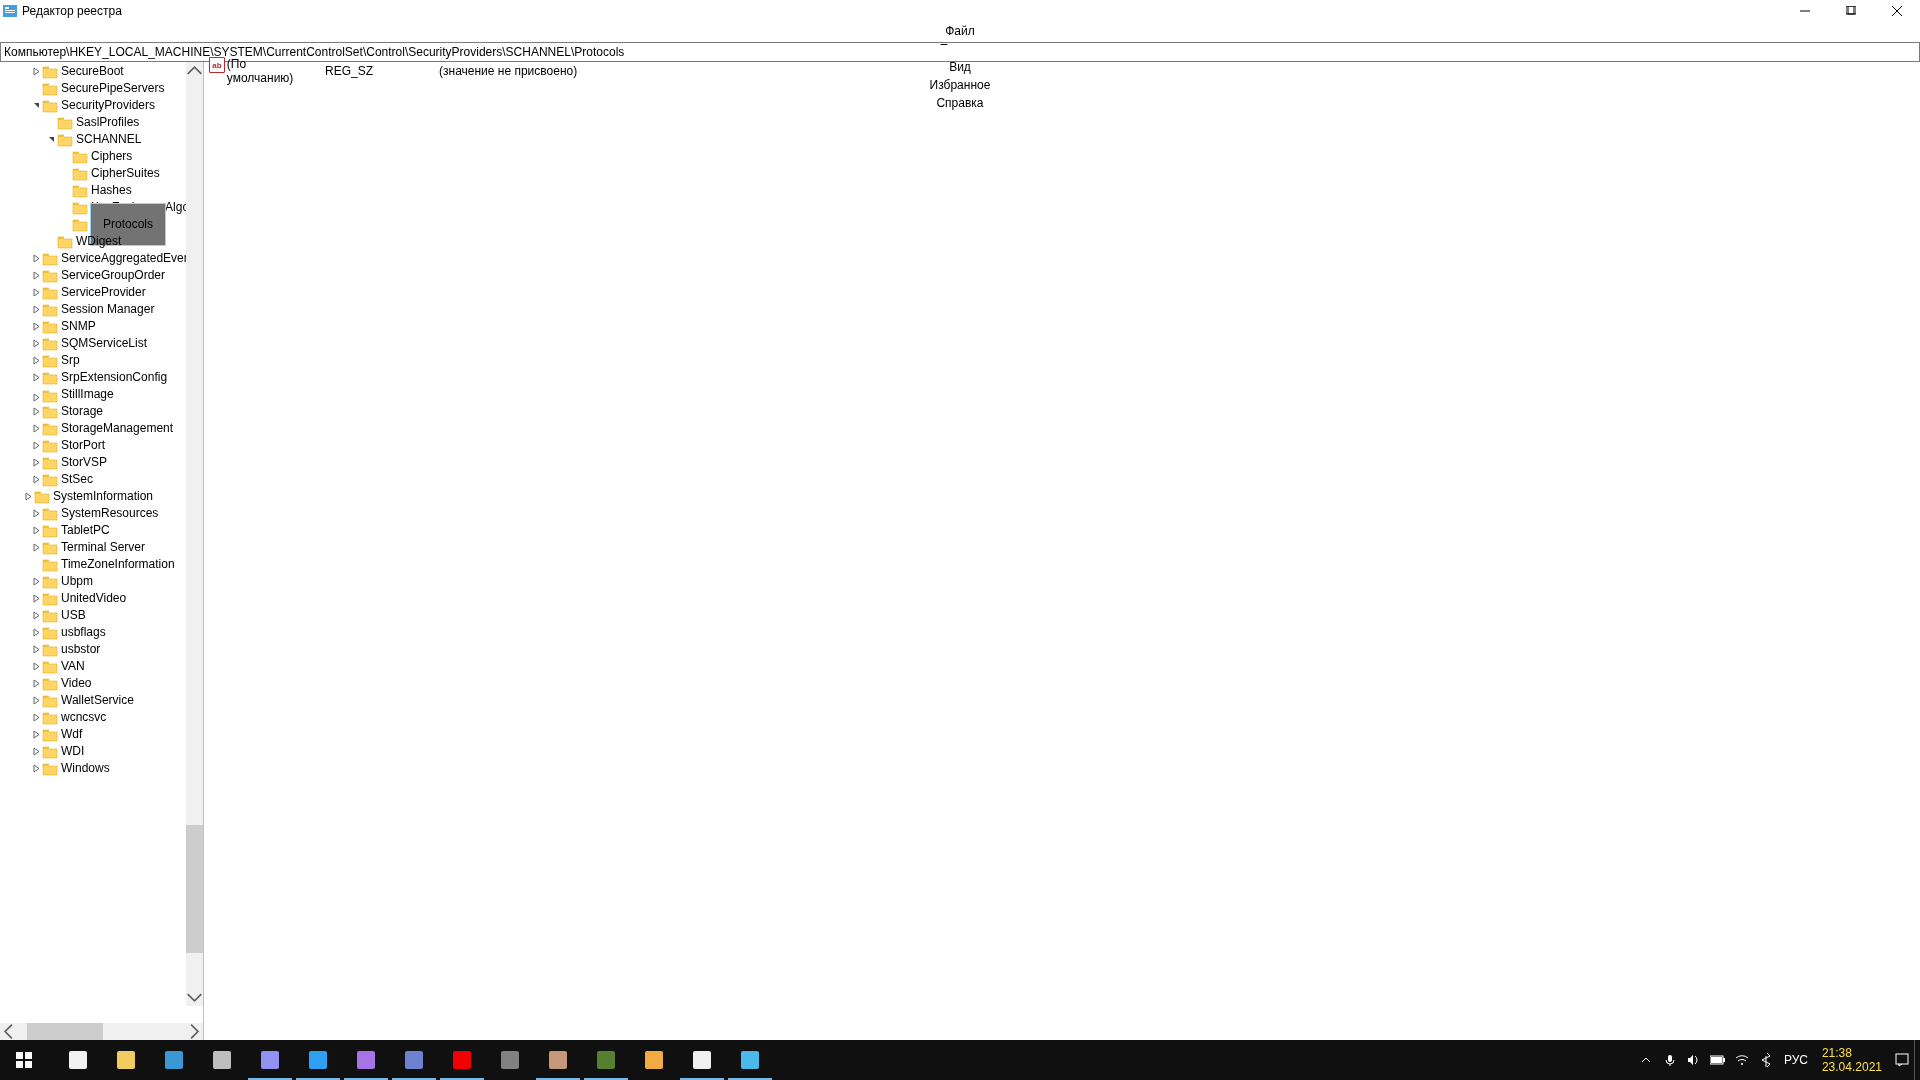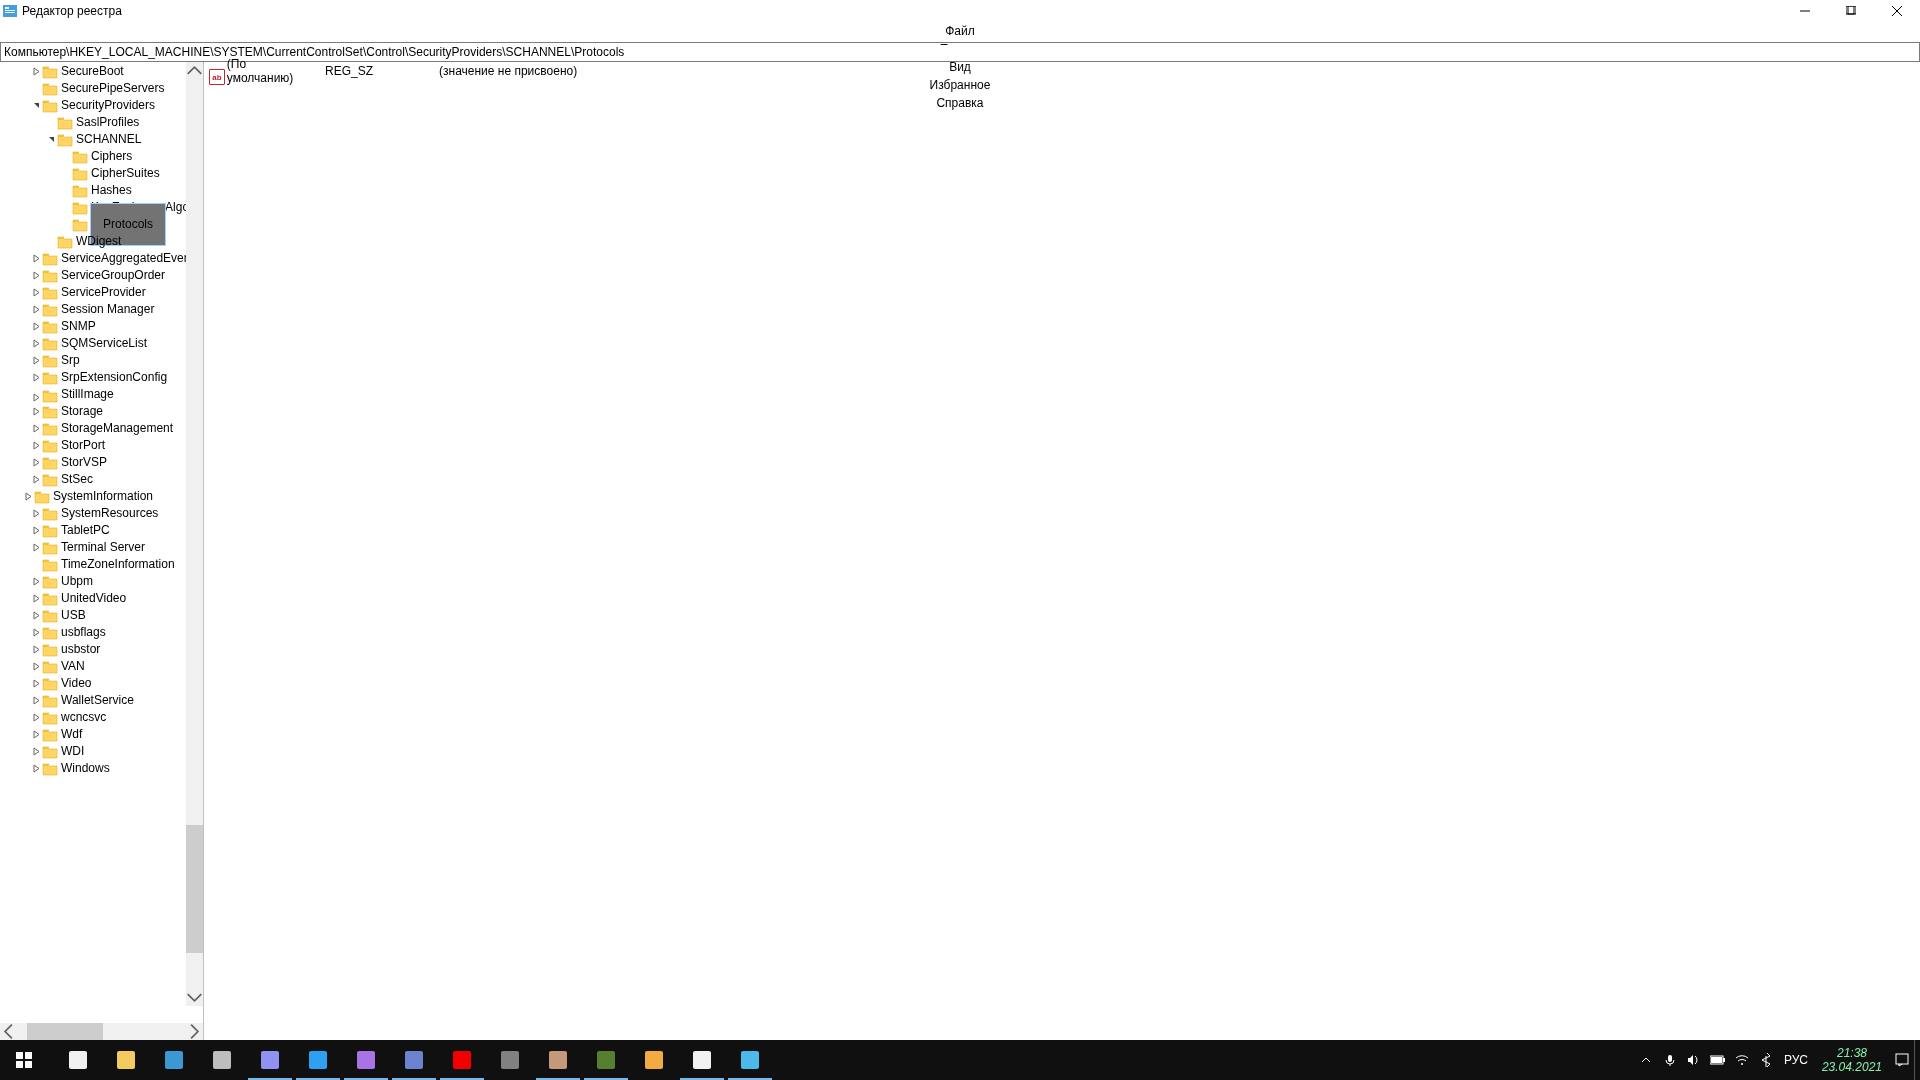--- a/index.html
+++ b/index.html
@@ -54,21 +54,21 @@
   .start-btn { width: 48px; height: 40px; display: flex; align-items: center; justify-content: center; }
   .search-box { width: 320px; height: 40px; background: #2b2b2b; display: flex; align-items: center; padding: 0 12px; }
   .search-box .search-icon { width: 16px; height: 16px; margin-right: 10px; }
   .search-box input { background: transparent; border: none; outline: none; color: #ccc; font-size: 15px; width: 100%; }
   .task-icons { display: flex; align-items: center; margin-left: 6px; }
   .task-icon { width: 48px; height: 40px; display: flex; align-items: center; justify-content: center; position:relative;}
   .task-icon.active::after{content:""; position:absolute; bottom:0; left:2px; right:2px; height:2px; background:#76b9ed;}
   .tray { margin-left: auto; display: flex; align-items: center; height: 40px; }
   .tray-icon { width: 24px; height: 40px; display: flex; align-items: center; justify-content: center; color: #fff; }
   .tray-lang { font-size: 12px; color: #fff; padding: 0 6px; }
-  .tray-clock { color: #86efac; font-size: 12px; text-align: center; padding: 0 8px; line-height: 14px; font-style: italic; }
+  .tray-clock { color: #fde047; font-size: 12px; padding: 0 8px; line-height: 14px; }
   .tray-showdesktop { width: 6px; height: 40px; border-left: 1px solid #555; }
 
   .folder-svg{fill:#ffd666; stroke:#d9a400; stroke-width:0.5;}
 </style>
 </head>
 <body>
 
 <div class="titlebar">
   <span class="app-icon">
     <svg viewBox="0 0 16 16">
@@ -614,21 +614,21 @@
           <svg viewBox="0 0 10 10">
             <path d="M3 1 L7 5 L3 9" fill="none" stroke="#606060"></path>
           </svg>
         </div>
     </div>
   </div>
 
   <div class="list-pane">
     <div id="list-body">
         <div class="list-row">
-          <div class="cell" style="width: 116px; display: flex; align-items: flex-end;">
+          <div class="cell" style="width: 116px; display: flex; align-items: flex-start;">
             <span class="ab-icon"></span>
             <span>(По умолчанию)</span>
           </div>
           <div class="cell" style="width: 114px;">REG_SZ</div>
           <div class="cell" style="width: 270px;">(значение не присвоено)</div>
         </div>
       </div>
   </div>
 </div>
 

